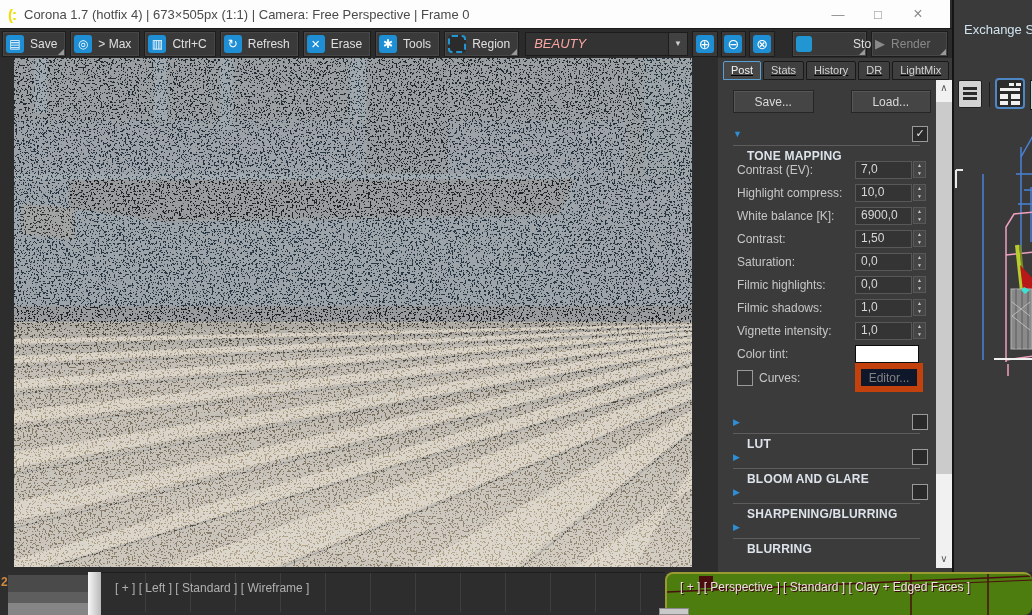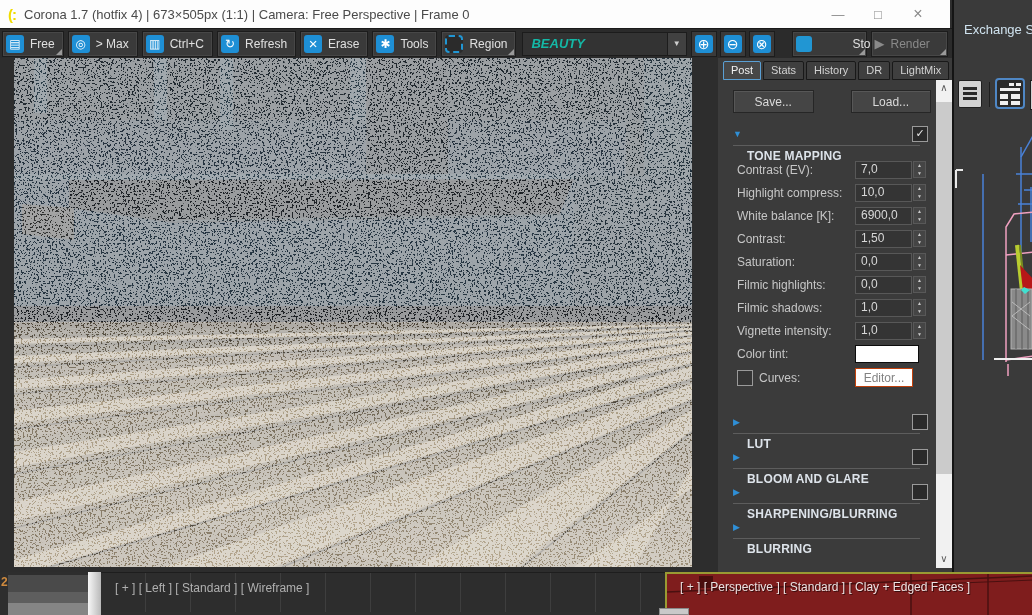--- a/index.html
+++ b/index.html
@@ -22,38 +22,38 @@
   .tbtn{position:relative;height:24px;margin-right:4px;background:#3a3a3a;border:1px solid #1c1c1c;
         box-shadow:inset 0 0 0 1px #474747;display:flex;align-items:center;padding:0 8px 0 3px;
         color:#e0e0e0;font-size:12px;white-space:nowrap;}
   .ticon{width:18px;height:18px;background:#1e8fd5;border-radius:3px;color:#fff;font-size:12px;
          line-height:18px;text-align:center;margin-right:6px;flex:0 0 18px;overflow:hidden;}
   .ticon.region-box{background:#2b2b2b;border:2px dashed #2196d3;box-sizing:border-box;border-radius:4px;}
   .flyout{position:absolute;right:1px;bottom:1px;width:0;height:0;
           border-left:6px solid transparent;border-bottom:6px solid #9a9a9a;}
   .pass{height:22px;width:176px;background:#333;border:1px solid #1c1c1c;display:flex;align-items:center;
         margin:0 4px 0 2px;}
-  .pass .ptext{flex:1;font-size:13px;font-weight:bold;font-style:italic;color:#14b8a6;padding-left:8px;}
+  .pass .ptext{flex:1;font-size:13px;font-weight:normal;font-style:italic;color:#fca5a5;padding-left:8px;}
   .pass .parrow{width:18px;height:100%;background:#414141;border-left:1px solid #1c1c1c;color:#cfcfcf;
         font-size:8px;display:flex;align-items:center;justify-content:center;}
   .zbtn{width:26px;height:24px;background:#3a3a3a;border:1px solid #1c1c1c;margin-right:3px;
         display:flex;align-items:center;justify-content:center;}
   .zbtn .ticon{margin:0;font-size:14px;}
   .stopbtn{margin-left:14px;width:62px;gap:34px;}
   .stopicon{width:16px;height:16px;background:#2196d3;border-radius:3px;margin-right:7px;flex:0 0 16px;}
   .renderbtn{width:70px;color:#8a8a8a;}
   .renderbtn .playicon{color:#8a8a8a;font-size:13px;margin-right:6px;}
 
   
   .rview{left:14px;top:58px;width:678px;height:509px;background:#101a20;}
   .rview svg{display:block;}
 
   
   .panel{left:718px;top:58px;width:234px;height:514px;background:#3b3b3b;}
-  .tabs{display:flex;padding:3px 0 0 5px;height:19px;}
+  .tabs{display:flex;padding:3px 0 0 5px;height:19px;text-decoration:underline;}
   .tab{height:17px;line-height:17px;padding:0 7px;margin-right:2px;background:#3f3f3f;
        border:1px solid #191919;border-radius:2px 2px 0 0;font-size:11px;color:#d2d2d2;}
   .tab.active{border-color:#5a9fd4;background:#474747;color:#f2f2f2;}
   .pcontent{position:absolute;left:0;top:22px;width:218px;bottom:0;overflow:hidden;}
   .btnrow{display:flex;margin:10px 0 0 15px;gap:32px;}
   .pbtn{width:92px;height:21px;margin-right:5px;background:#454545;border:1px solid #262626;
         box-shadow:inset 1px 1px 0 #575757;color:#dadada;font-size:12px;display:flex;
         align-items:center;justify-content:center;}
   .shead{display:flex;align-items:center;height:17px;padding:0 8px 0 15px;margin-top:12px;}
   .shead .arr{color:#2f8fd6;font-size:9px;width:14px;flex:0 0 14px;}
@@ -67,21 +67,21 @@
   .row .lbl{width:118px;font-size:12px;color:#c6c6c6;flex:0 0 118px;}
   .field{width:50px;height:15px;background:#343434;border:1px solid #585858;color:#d8d8d8;
          font-size:12px;padding:0 0 1px 5px;display:flex;align-items:center;}
   .spin{width:13px;height:17px;display:flex;flex-direction:column;margin-left:1px;}
   .spin i{flex:1;background:#454545;border:1px solid #585858;border-bottom-width:0;color:#c8c8c8;
           font-style:normal;font-size:5px;line-height:7px;text-align:center;}
   .spin i:last-child{border-bottom-width:1px;border-top-width:0;}
   .swatch{width:62px;height:16px;background:#fff;border:1px solid #0c0c0c;}
   .curverow{display:flex;align-items:center;height:23px;padding-left:19px;margin-top:1px;}
   .curverow .clbl{font-size:12px;color:#c6c6c6;margin-left:6px;width:94px;}
-  .editorbtn{width:56px;height:17px;border:1px solid #c2410c;background:#ffffff;color:#828282;
+  .editorbtn{width:56px;height:17px;border:6px solid #c2410c;background:#0f172a;color:#828282;
          font-size:12px;display:flex;align-items:center;justify-content:center;margin-left:2px;}
   .m24{margin-top:24px;} .m14{margin-top:14px;} .m13{margin-top:13px;}
   .pscroll{position:absolute;top:22px;right:0;width:16px;bottom:4px;background:#f1f1f1;}
   .sarrow{position:absolute;left:0;width:16px;height:17px;color:#5a5a5a;font-size:10px;
           text-align:center;line-height:16px;}
   .sarrow.up{top:0;} .sarrow.down{bottom:0;}
   .sthumb{position:absolute;left:0;top:22px;width:16px;height:372px;background:#cbcbcb;}
 
   
   .rightstrip{left:952px;top:0;width:80px;height:615px;background:#3a3a3a;border-left:2px solid #141414;box-sizing:border-box;}
@@ -109,22 +109,22 @@
   .graybars{position:absolute;left:8px;top:3px;width:80px;height:40px;}
   .gb1{position:absolute;left:0;top:0;width:80px;height:17px;background:#4a4a4a;}
   .gb2{position:absolute;left:0;top:17px;width:80px;height:11px;background:#5e5e5e;}
   .gb3{position:absolute;left:0;top:28px;width:80px;height:12px;background:#858585;}
   .lightstrip{position:absolute;left:88px;top:0;width:13px;height:43px;
               background:linear-gradient(to right,#f7f7f7,#b9b9b9);}
   .timeline{position:absolute;left:101px;top:0;width:564px;height:40px;background:#2d2d2d;
             background-image:repeating-linear-gradient(to right,transparent 0 44px,#3e3e3e 44px 45px);
             border-top:1px solid #1e1e1e;box-sizing:border-box;}
   .vplabel{position:absolute;left:14px;top:8px;font-size:12px;color:#b0b0b0;white-space:nowrap;}
-  .perspview{position:absolute;left:665px;top:0;width:367px;height:43px;background:#7f1d1d;
-             border-top:2px solid #9a9a33;border-left:2px solid #9a9a33;box-sizing:border-box;overflow:hidden;}
+  .perspview{position:absolute;left:665px;top:0;width:367px;height:43px;background:#4d7c0f;
+             border-top:2px solid #9a9a33;border-left:2px solid #9a9a33;box-sizing:border-box;overflow:hidden;border-radius:8px;}
   .perspview .vplabel{color:#ece2e2;text-shadow:1px 1px 0 #3a0d0d;left:13px;top:6px;}
   .persplines{position:absolute;left:0;top:0;}
   .sliderthumb{position:absolute;left:659px;top:36px;width:30px;height:7px;background:#c9c9c9;border:1px solid #8a8a8a;box-sizing:border-box;}
 </style>
 </head>
 <body>
 
 <div class="stage">
 
   <div class="abs vfb">
@@ -135,21 +135,21 @@
       <span class="wctrls">
         <span class="wbtn">—</span>
         <span class="wbtn">□</span>
         <span class="wbtn" style="font-size:16px;">×</span>
       </span>
     </div>
 
     <div class="abs toolbar">
       <span class="tbtn">
         <span class="ticon">▤</span>
-        <span>Free</span>
+        <span>Save</span>
           <span class="flyout"></span>
       </span>
       <span class="tbtn">
         <span class="ticon">◎</span>
         <span>&gt; Max</span>
       </span>
       <span class="tbtn">
         <span class="ticon">▥</span>
         <span>Ctrl+C</span>
       </span>

